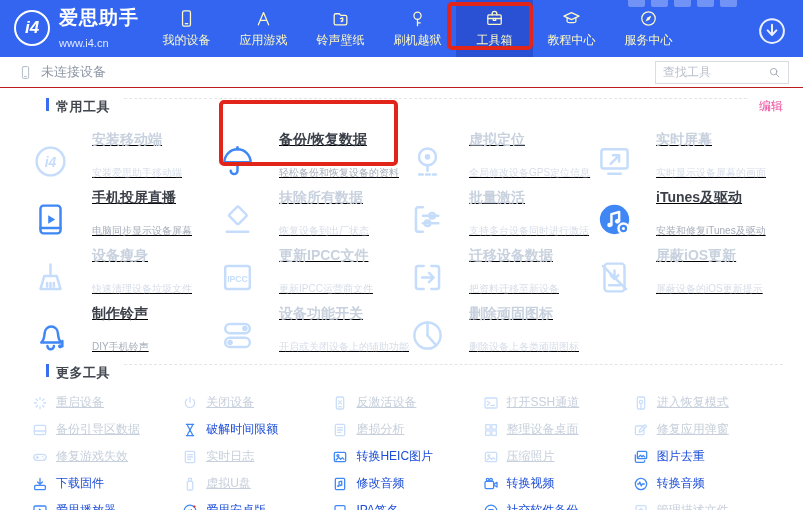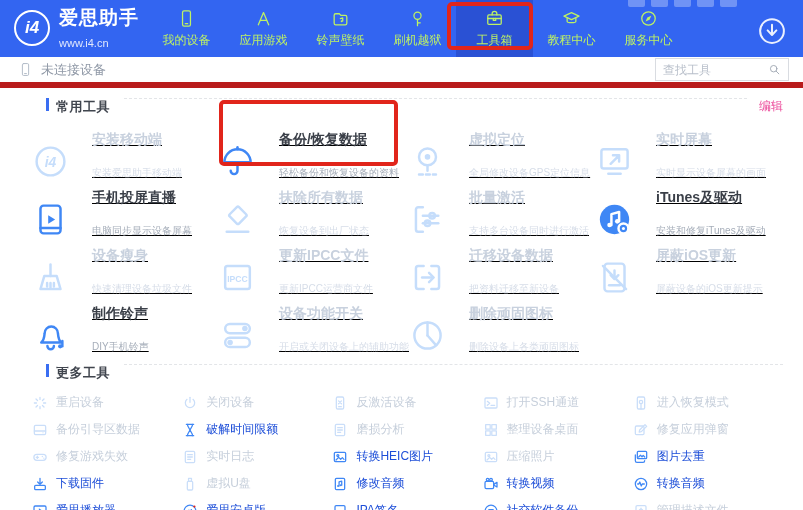--- a/index.html
+++ b/index.html
@@ -8,31 +8,31 @@
 
   
   .navbar { position:relative; height:57px; background:#3365f1; display:flex; align-items:center; padding-left:14px; }
   .logo { display:flex; align-items:center; gap:9px; width:128px; flex:0 0 auto; cursor:pointer; }
   .logo-mark { width:36px; height:36px; border:2.5px solid #fff; border-radius:50%; color:#fff;
                font-weight:bold; font-style:italic; font-size:17px; display:flex; align-items:center; justify-content:center; }
   .logo-name { color:#fff; font-size:19px; font-weight:bold; letter-spacing:1px; line-height:1.1; }
   .logo-site { color:rgba(255,255,255,.85); font-size:11px; margin-top:9px; }
   .nav { display:flex; height:57px; margin-left:6px; }
   .nav-item { width:77px; height:57px; display:flex; flex-direction:column; align-items:center; justify-content:center;
-              gap:4px; color:#bef264; cursor:pointer; }
+              gap:4px; color:#fef9c3; cursor:pointer; }
   .nav-item.active { background:#2a51d4; }
   .nav-ic { width:19px; height:19px; }
   .nav-label { font-size:12px; white-space:nowrap; }
   .dl-btn { position:absolute; right:16px; top:16px; width:30px; height:30px; color:rgba(255,255,255,.9); cursor:pointer; }
   .dl-btn svg { width:30px; height:30px; }
   .win-controls { position:absolute; top:-4px; right:66px; display:flex; gap:6px; }
   .win-controls span { width:17px; height:11px; background:rgba(255,255,255,.30); border-radius:2px; }
 
   
-  .devbar { height:31px; display:flex; align-items:center; padding:0 14px 0 18px; border-bottom:6px solid #b91c1c; background:#fff; }
+  .devbar { height:31px; display:flex; align-items:center; padding:0 14px 0 18px; border-bottom:1px solid #b91c1c; background:#fff; }
   .devbar .ph { width:15px; height:15px; color:#b3bcc8; }
   .dev-status { margin-left:8px; font-size:13px; color:#8f98a6; }
   .searchbox { margin-left:auto; width:134px; height:23px; border:1px solid #d9dce1; display:flex; align-items:center; padding:0 7px; }
   .searchbox input { border:none; outline:none; flex:1; min-width:0; font-size:12px; color:#15803d; font-family:inherit; }
   .searchbox input::placeholder { color:#b8bfca; }
   .searchbox .si { width:13px; height:13px; color:#9aa2ae; flex:0 0 auto; }
 
   
   .section { padding:0 20px 0 22px; }
   .sec-head { display:flex; margin-top:10px; height:17px;margin-left:24px; }
@@ -48,21 +48,21 @@
   .tool-sub { font-size:10px; color:#a6aeba; margin-top:18px; white-space:nowrap; }
   .tool.disabled .tool-ic { color:#c5ddfb; }
   .tool.disabled .tool-title { color:#c8d1de; }
   .tool.disabled .tool-sub { color:#d6dde8; }
 
   .more-grid { display:grid; grid-template-columns:repeat(5,1fr); grid-auto-rows:27px; margin:8px 0 0 10px; }
   .mtool { display:flex; align-items:center; gap:8px; cursor:pointer; }
   .m-ic { width:16px; height:16px; color:#3f87f5; flex:0 0 auto; }
   .m-label { font-size:12px; color:#1d4ed8; white-space:nowrap; }
   .mtool.disabled .m-ic { color:#cadef9; }
-  .mtool.disabled .m-label { color:#c6cfdb; }
+  .mtool.disabled .m-label { color:#c6cfdb;text-decoration:underline; }
 
   
   .anno { position:absolute; border:4px solid #e1251b; border-radius:5px; pointer-events:none; z-index:50; }
   .anno-nav { left:447px; top:2px; width:86px; height:48px; }
   .anno-backup { left:219px; top:100px; width:179px; height:66px; }
 
   
   svg.ic { fill:none; stroke:currentColor; stroke-width:1.6; stroke-linecap:round; stroke-linejoin:round; }
   svg.m-ic { stroke-width:1.9; }
   .sprite { position:absolute; width:0; height:0; overflow:hidden; }

